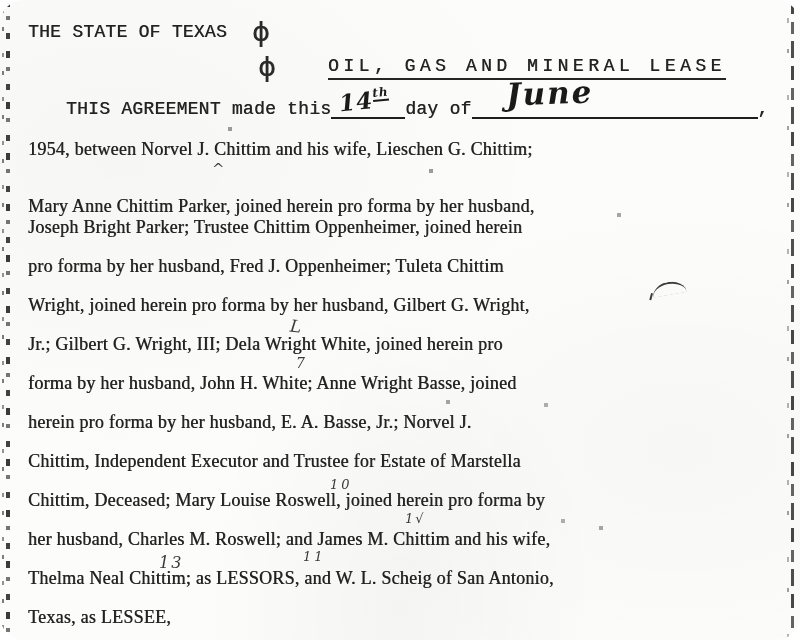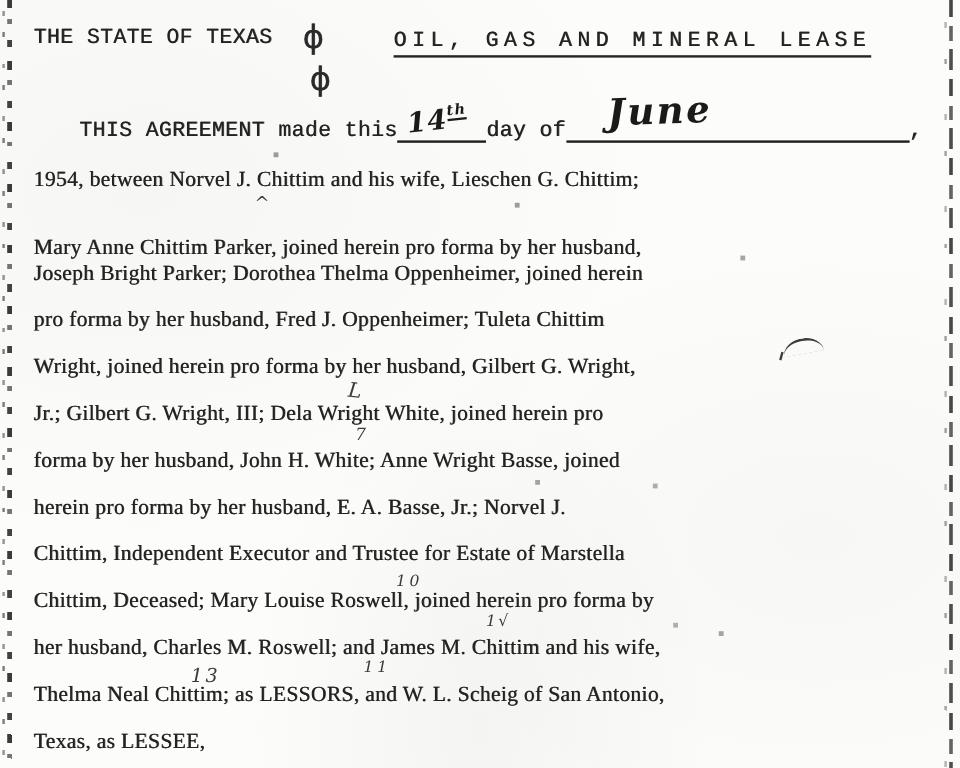--- a/index.html
+++ b/index.html
@@ -7,20 +7,21 @@
     position:relative;
     width:800px;height:640px;
     background:
       radial-gradient(ellipse at 15% 25%, rgba(0,0,0,0.025), transparent 45%),
       radial-gradient(ellipse at 85% 70%, rgba(0,0,0,0.02), transparent 40%),
       radial-gradient(ellipse at 50% 95%, rgba(0,0,0,0.03), transparent 35%),
       #fcfcfb;
     overflow:hidden;
     font-family:"Liberation Mono","DejaVu Sans Mono",monospace;
     color:#222;
+    border-radius:24px;
   }
   .tw{
     font-size:18px;
     letter-spacing:0.25px;
     text-shadow:0.5px 0 0 rgba(25,25,25,0.75);
     white-space:pre;
   }
   
   .edge{position:absolute;top:0;height:640px;}
   .edge-l-a{
@@ -58,21 +59,21 @@
   .bracket{
     position:absolute;
     font-family:"DejaVu Sans",sans-serif;
     font-size:27px;color:#2a2a2a;
     text-shadow:0.4px 0 0 rgba(25,25,25,0.7);
   }
   .bracket-1{left:252px;top:16px;}
   .bracket-2{left:258px;top:51px;}
   
   .doc-title{
-    position:absolute;left:328px;top:24px;
+    position:absolute;left:328px;top:56px;
     font-size:18px;letter-spacing:4.5px;
     border-bottom:2px solid #252525;
     padding-bottom:2px;
     text-shadow:0.5px 0 0 rgba(25,25,25,0.75);
     white-space:pre;
   }
   
   .date-line{position:absolute;left:28px;top:97px;text-indent:0;}
   .date-line .indent{display:inline-block;width:38px;}
   .blank{
@@ -144,21 +145,21 @@
   <span class="bracket bracket-1">ϕ</span>
   <span class="bracket bracket-2">ϕ</span>
 
   <div class="doc-title">OIL, GAS AND MINERAL LEASE</div>
 
   <div class="date-line tw"><span class="indent"></span><span>THIS AGREEMENT made this</span><span class="blank blank-day"><span class="hand hand-day"><span>14</span><sup>th</sup></span></span><span>day of</span><span class="blank blank-month"><span class="hand hand-month">June</span></span><span>,</span></div>
 
   <div>
     <div class="body-line tw" style="top:139px">1954, between Norvel J. Chittim and his wife, Lieschen G. Chittim;</div>
     <div class="body-line tw" style="top:196px">Mary Anne Chittim Parker, joined herein pro forma by her husband,</div>
-    <div class="body-line tw" style="top:217px">Joseph Bright Parker; Dorothea Thelma Oppenheimer, joined herein</div>
+    <div class="body-line tw" style="top:217px">Joseph Bright Parker; Trustee Chittim Oppenheimer, joined herein</div>
     <div class="body-line tw" style="top:256px">pro forma by her husband, Fred J. Oppenheimer; Tuleta Chittim</div>
     <div class="body-line tw" style="top:295px">Wright, joined herein pro forma by her husband, Gilbert G. Wright,</div>
     <div class="body-line tw" style="top:334px">Jr.; Gilbert G. Wright, III; Dela Wright White, joined herein pro</div>
     <div class="body-line tw" style="top:373px">forma by her husband, John H. White; Anne Wright Basse, joined</div>
     <div class="body-line tw" style="top:412px">herein pro forma by her husband, E. A. Basse, Jr.; Norvel J.</div>
     <div class="body-line tw" style="top:451px">Chittim, Independent Executor and Trustee for Estate of Marstella</div>
     <div class="body-line tw" style="top:490px">Chittim, Deceased; Mary Louise Roswell, joined herein pro forma by</div>
     <div class="body-line tw" style="top:529px">her husband, Charles M. Roswell; and James M. Chittim and his wife,</div>
     <div class="body-line tw" style="top:568px">Thelma Neal Chittim; as LESSORS, and W. L. Scheig of San Antonio,</div>
     <div class="body-line tw" style="top:607px">Texas, as LESSEE,</div>

